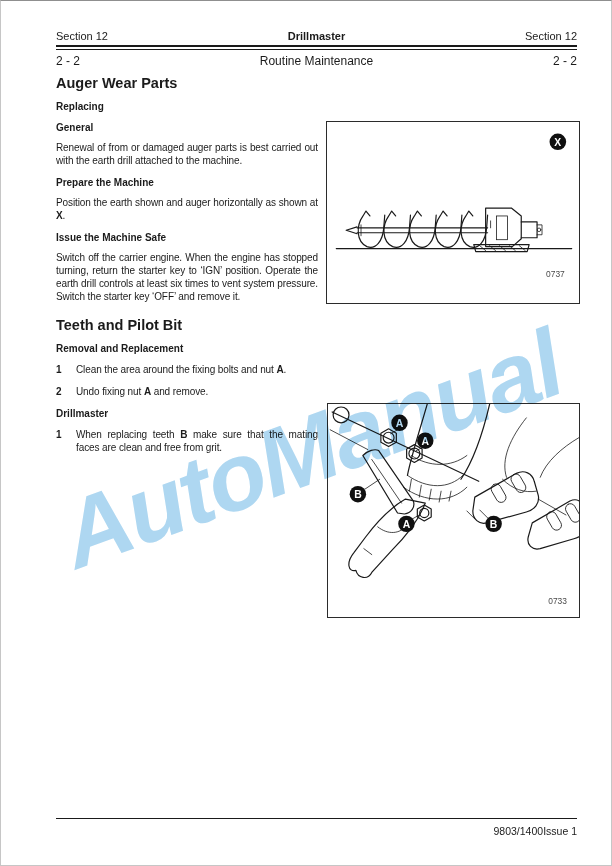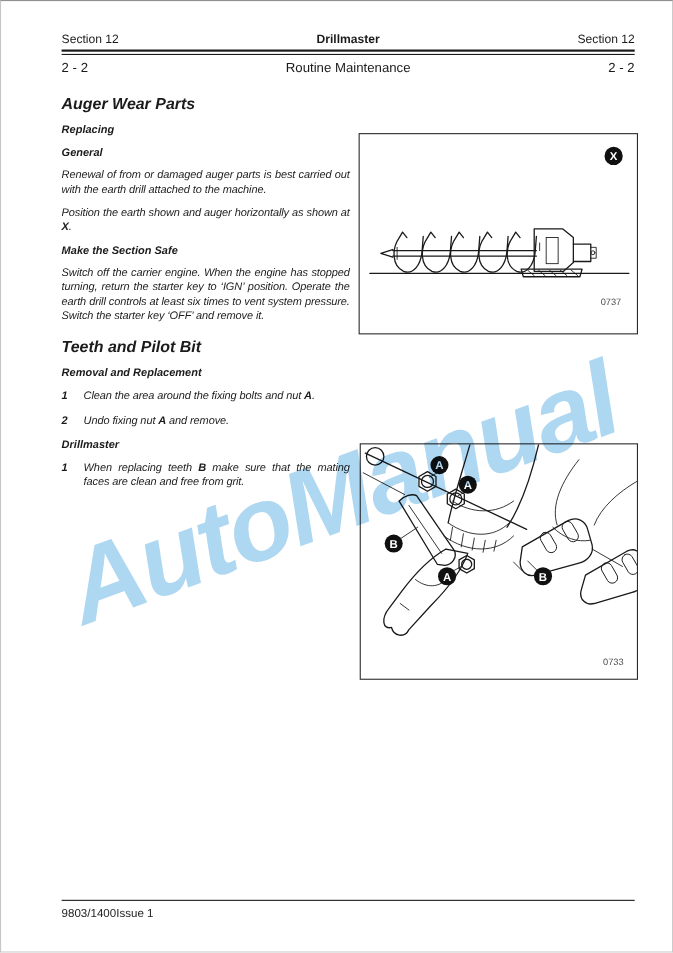--- a/index.html
+++ b/index.html
@@ -18,21 +18,21 @@
   .hrow { display:flex; align-items:baseline; }
   .hrow1 { font-size:11px;gap:16px; }
   .hrow2 { font-size:12px; margin-top:4px; }
   .hcell-l { flex:1; text-align:left; }
   .hcell-c { flex:1.3; text-align:center; }
   .hcell-r { flex:1; text-align:right; }
   .htitle { font-weight:bold; }
   .double-rule { margin-top:3px; height:2px;
     border-top:2px solid #1a1a1a; border-bottom:1px solid #1a1a1a; }
   
-  .col-left { position:absolute; left:55px; top:86px; width:262px;font-style:italic; }
+  .col-left { position:absolute; left:55px; top:74px; width:262px; }
   .col-left h1 { font-size:14.5px; font-weight:bold; margin:0; letter-spacing:0; }
   .col-left h1.h-teeth { margin-top:14px; }
   .col-left h3 { font-size:10px; font-weight:bold; margin:10px 0 0 0; }
   .col-left p  { font-size:10px; line-height:13px; margin:8px 0 0 0;
                  text-align:justify; letter-spacing:-0.1px; }
   .li { display:flex; margin-top:9px; font-size:10px; line-height:13px; }
   .li .li-num  { width:20px; font-weight:bold; flex:0 0 20px; }
   .li .li-text { flex:1; text-align:justify; letter-spacing:-0.1px; }
   
   .fig { position:absolute; border:1px solid #2b2b2b; background:#fff; box-sizing:border-box; }
@@ -49,21 +49,21 @@
   .watermark {
     position:absolute; left:30px; top:388px; width:560px; height:120px;
     display:flex; align-items:center; justify-content:center;
     font-size:95px; font-weight:bold; font-style:italic; letter-spacing:-2px;
     color:#aed7f1; transform:rotate(-20deg);
     mix-blend-mode:multiply; pointer-events:none; z-index:50; white-space:nowrap;
   }
   
   .footer { position:absolute; left:55px; right:34px; top:817px;
     border-top:1.5px solid #1a1a1a; padding-top:6px;
-    display:flex; justify-content:flex-start; font-size:10.5px; }
+    display:flex; justify-content:flex-end; font-size:10.5px; }
 </style>
 </head>
 <body>
 
 <div class="page">
 
   <div class="header">
     <div class="hrow hrow1">
       <span class="hcell-l">Section 12</span>
       <span class="hcell-c htitle">Drillmaster</span>
@@ -75,22 +75,23 @@
       <span class="hcell-c">Routine Maintenance</span>
       <span class="hcell-r">2 - 2</span>
     </div>
   </div>
 
   <div class="col-left">
     <h1>Auger Wear Parts</h1>
     <h3>Replacing</h3>
     <h3>General</h3>
     <p>Renewal of from or damaged auger parts is best carried out with the earth drill attached to the machine.</p>
+    <h3>Prepare the Machine</h3>
     <p><span>Position the earth shown and auger horizontally as shown at </span><b>X</b><span>.</span></p>
-    <h3>Make the Section Safe</h3>
+    <h3>Issue the Machine Safe</h3>
     <p>Switch off the carrier engine. When the engine has stopped turning, return the starter key to ‘IGN’ position. Operate the earth drill controls at least six times to vent system pressure. Switch the starter key ‘OFF’ and remove it.</p>
 
     <h1 class="h-teeth">Teeth and Pilot Bit</h1>
     <h3>Removal and Replacement</h3>
     <div class="li">
       <span class="li-num">1</span>
       <span class="li-text"><span>Clean the area around the fixing bolts and nut </span><b>A</b><span>.</span></span>
     </div>
     <div class="li">
       <span class="li-num">2</span>

